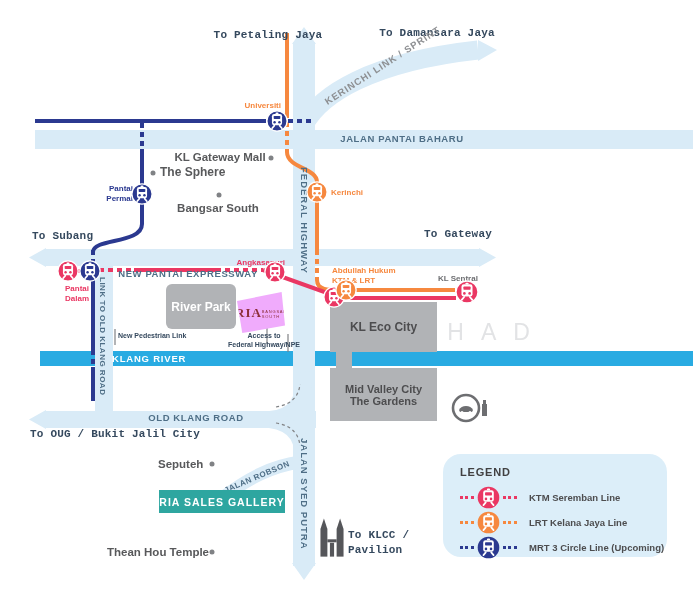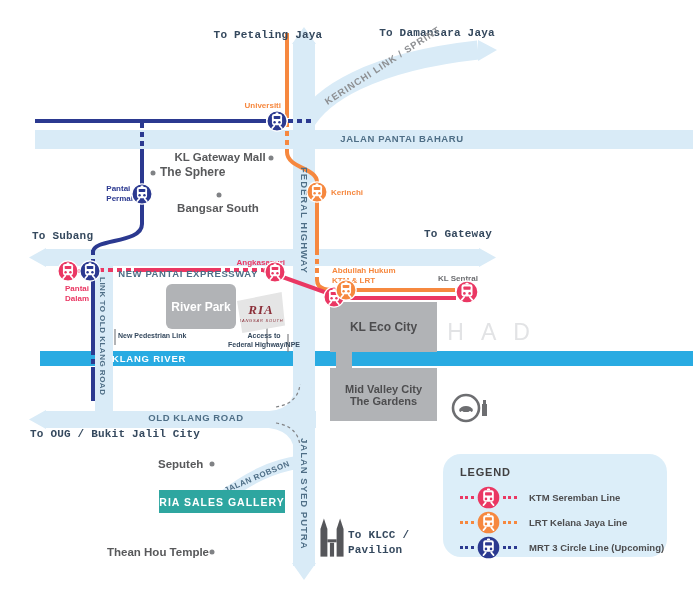--- a/index.html
+++ b/index.html
@@ -5,34 +5,34 @@
   html,body{margin:0;padding:0;background:#fff;}
   #map{position:relative;width:693px;height:600px;background:#fff;overflow:hidden;
        font-family:"Liberation Sans",sans-serif;}
   #map svg.layer{position:absolute;left:0;top:0;}
   .lbl{position:absolute;font-weight:bold;white-space:pre-line;line-height:1.15;}
   .dest{color:#35495E;font-size:11px;letter-spacing:.2px;font-family:Liberation Mono, monospace;}
   .road-lbl{color:#4E6E86;font-size:9.5px;letter-spacing:.6px;}
   .place{color:#58595B;font-size:11.5px;}
   .vert{writing-mode:vertical-rl;letter-spacing:1px;}
   .cx{transform:translateX(-50%);text-align:center;}
-  .rx{transform:translateX(-100%);}
+  .rx{transform:translateX(-100%);text-align:right;}
   .rot{transform:translate(-50%,-50%) rotate(-33deg);color:#8D8F92;font-size:9.5px;letter-spacing:1px;}
   .rot2{transform:translate(-50%,-50%) rotate(-23deg);color:#4E6E86;font-size:8px;letter-spacing:.5px;}
   .stlbl{font-size:8px;line-height:1.2;}
   .c-ktm{color:#EA3763}.c-lrt{color:#F6883F}.c-mrt{color:#2B3990}.c-gray{color:#6D6E71}
   .gbox{position:absolute;background:#B1B3B6;display:flex;align-items:center;justify-content:center;
         text-align:center;font-weight:bold;color:#4D4D4F;white-space:pre-line;}
   .dot{position:absolute;width:5px;height:5px;border-radius:50%;background:#808285;transform:translate(-50%,-50%);}
   .st{position:absolute;transform:translate(-50%,-50%);line-height:0;}
   .wm{position:absolute;font-size:23px;font-weight:400;}
   .ann{position:absolute;font-weight:bold;font-size:7px;color:#35495E;line-height:1.3;white-space:pre-line;}
-  #ria-shape{position:absolute;left:237px;top:292px;width:48px;height:41px;background:#e5e5e5;
-     clip-path:polygon(0% 22%,93% 0%,100% 82%,11% 100%);display:flex;flex-direction:column;
-     align-items:center;justify-content:center;transform:rotate(0deg);font-style:italic;}
+  #ria-shape{position:absolute;left:237px;top:292px;width:48px;height:41px;background:#f0abfc;
+     clip-path:polygon(0% 22%,93% 0%,100% 82%,11% 100%);display:flex;flex-direction:row;
+     align-items:center;justify-content:center;transform:rotate(0deg);}
   #ria-shape .logo{font-family:"Liberation Serif",serif;font-size:13px;font-weight:bold;color:#8C2F39;
      letter-spacing:1px;line-height:1;}
   #ria-shape .cap{font-size:4px;color:#8C2F39;letter-spacing:.8px;margin-top:2px;}
   #gallery{position:absolute;left:159px;top:490px;width:126px;height:23px;background:#2EA6A0;
      display:flex;align-items:center;justify-content:center;color:#fff;font-weight:bold;
      font-size:10.5px;letter-spacing:1px;}
   #legend{position:absolute;left:443px;top:454px;width:224px;height:103px;background:#DCEEF9;
      border-radius:18px;padding:0;box-sizing:border-box;}
   #legend .ttl{position:absolute;left:17px;top:12px;font-weight:bold;font-size:11px;
      letter-spacing:.8px;color:#414042;}

